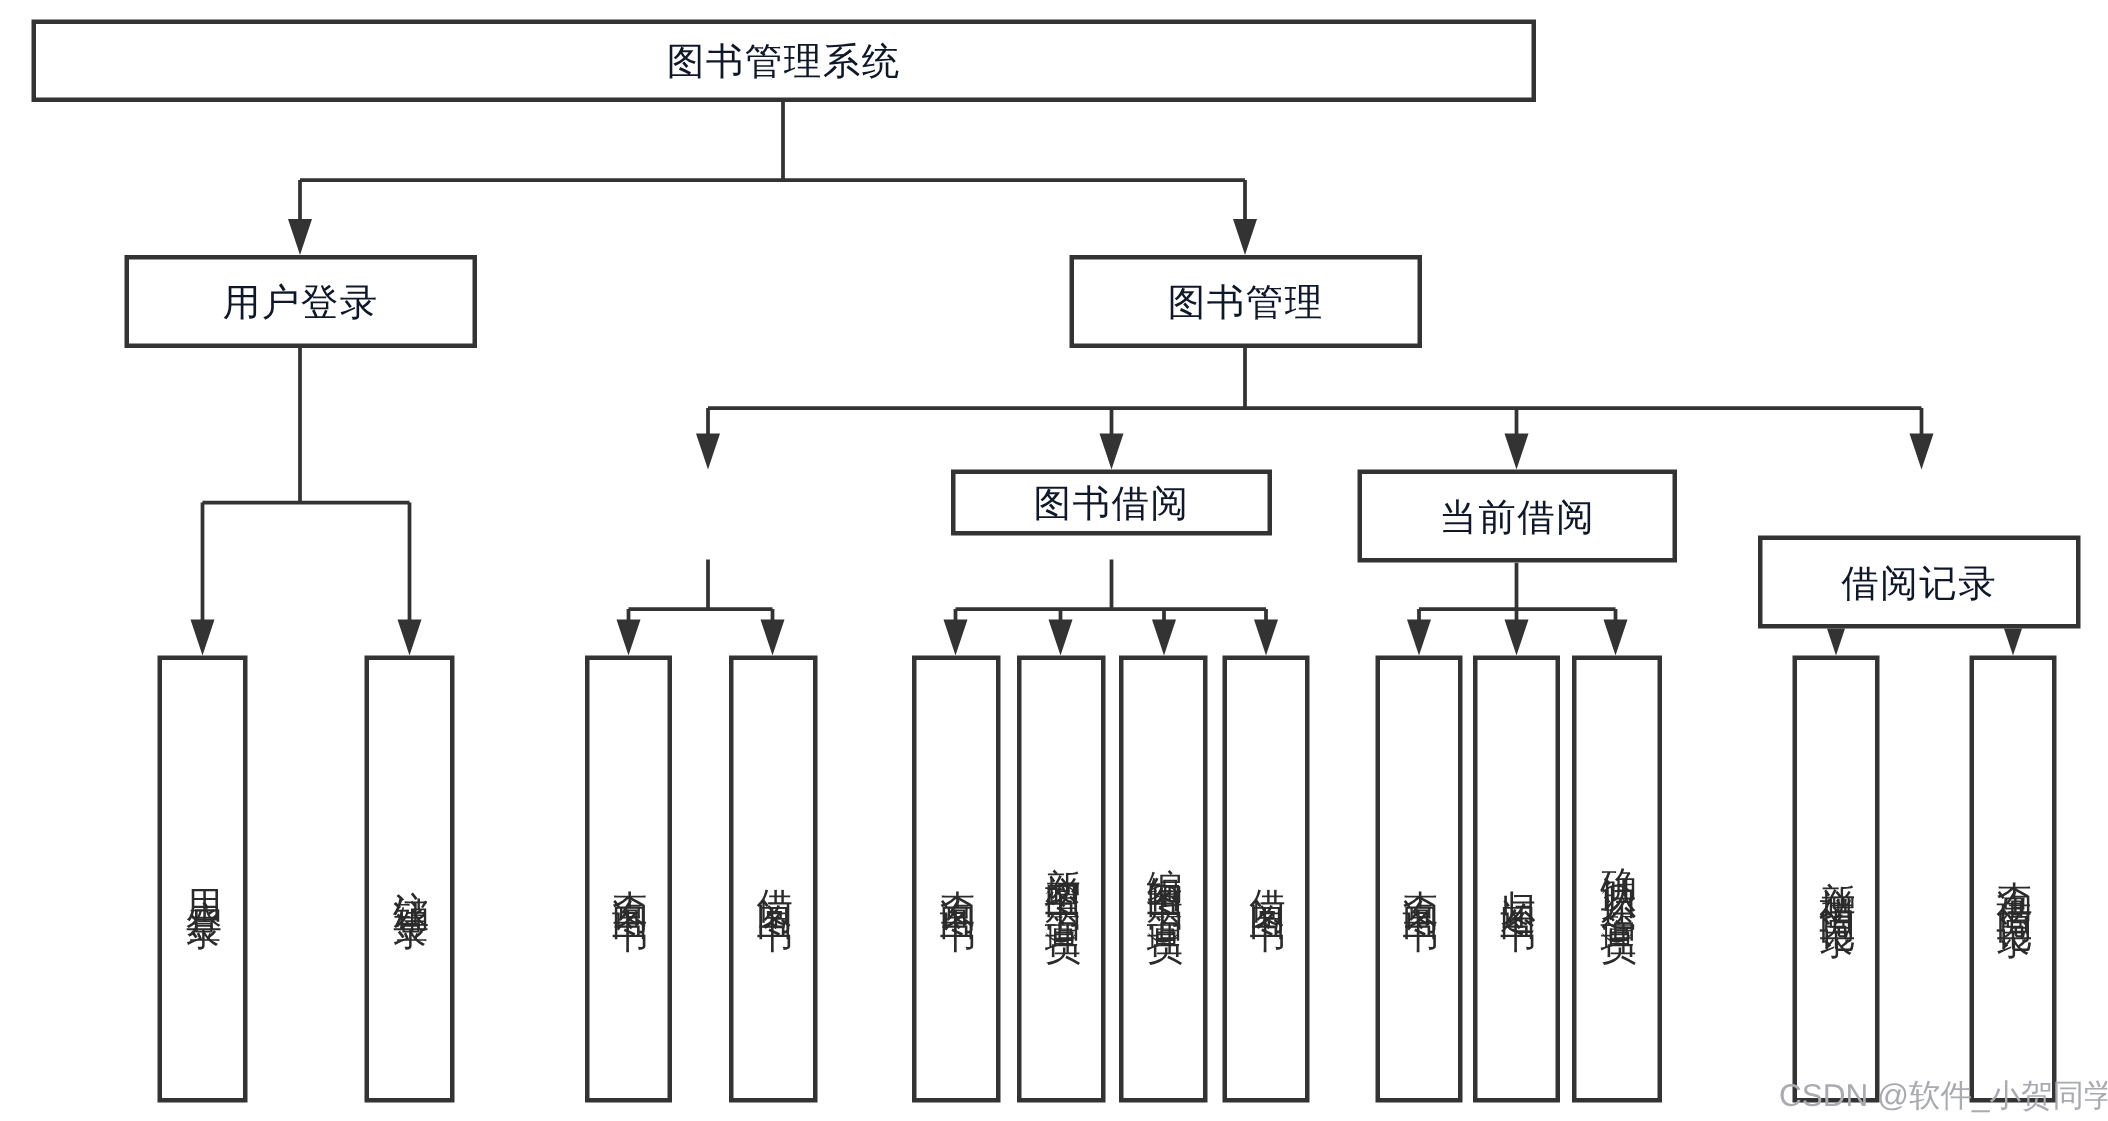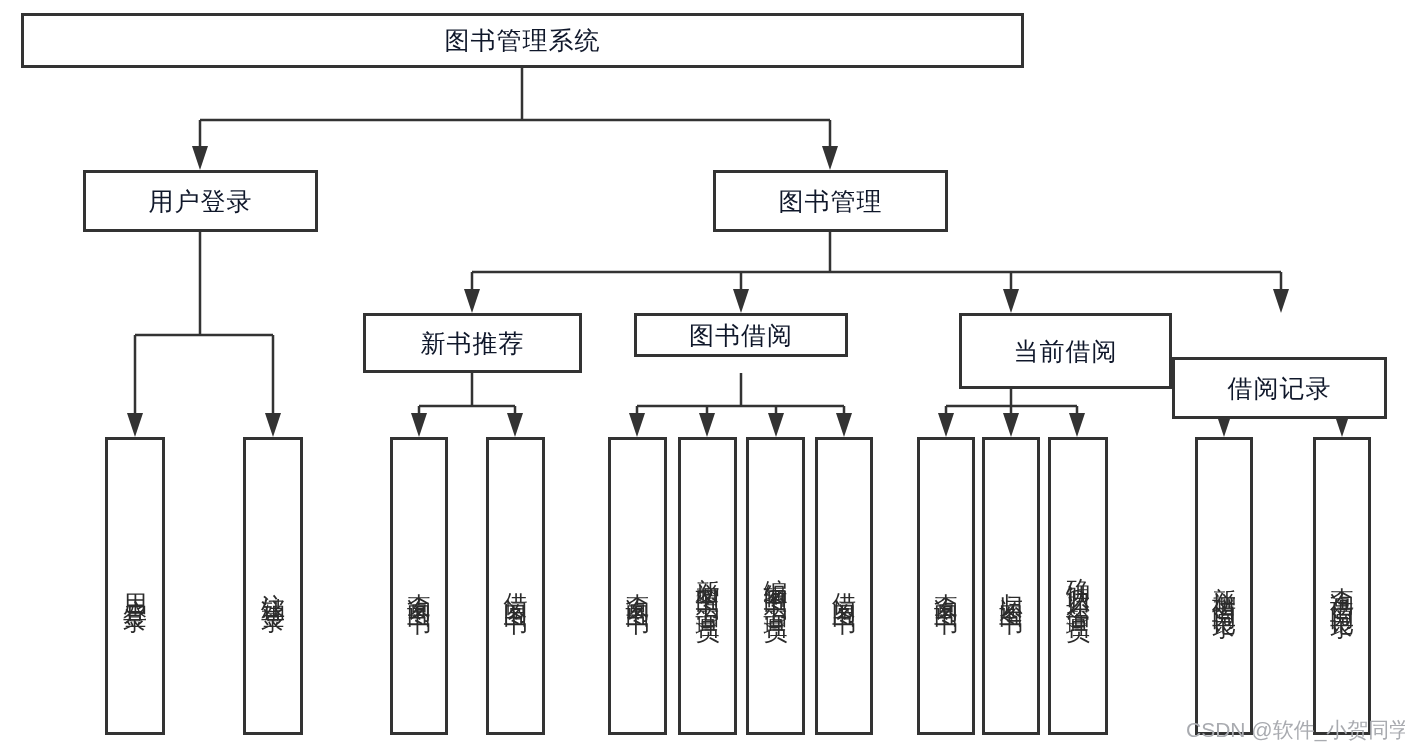--- a/index.html
+++ b/index.html
@@ -113,27 +113,24 @@
     <span>图书管理系统</span>
   </div>
 
   <div class="hbox" style="left:83px; top:170px; width:235px; height:62px;">
     <span>用户登录</span>
   </div>
   <div class="hbox" style="left:713px; top:170px; width:235px; height:62px;">
     <span>图书管理</span>
   </div>
 
-  <div class="hbox" style="left:363px; top:313px; width:219px; height:60px;">
-    <span>新书推荐</span>
-  </div>
   <div class="hbox" style="left:634px; top:313px; width:214px; height:44px;">
     <span>图书借阅</span>
   </div>
-  <div class="hbox" style="left:959px; top:313px; width:213px; height:76px;">
+  <div class="hbox" style="left:905px; top:313px; width:213px; height:62px;">
     <span>当前借阅</span>
   </div>
   <div class="hbox" style="left:1172px; top:313px; width:215px; height:62px;margin-top:44px;">
     <span>借阅记录</span>
   </div>
 
   <div class="vbox" style="left:105px;">
     <span class="vtext">用户登录</span>
   </div>
   <div class="vbox" style="left:243px;">

